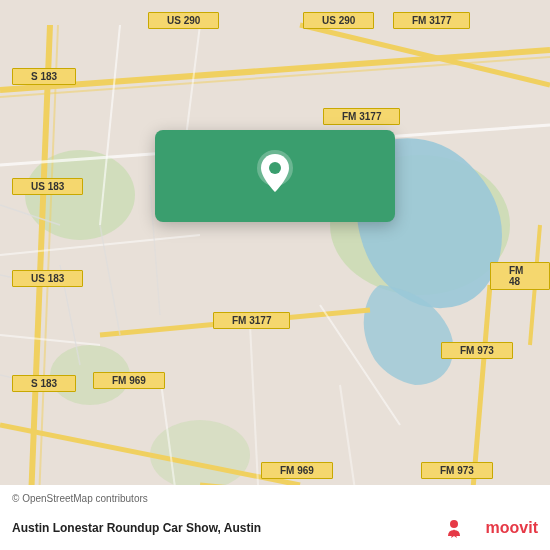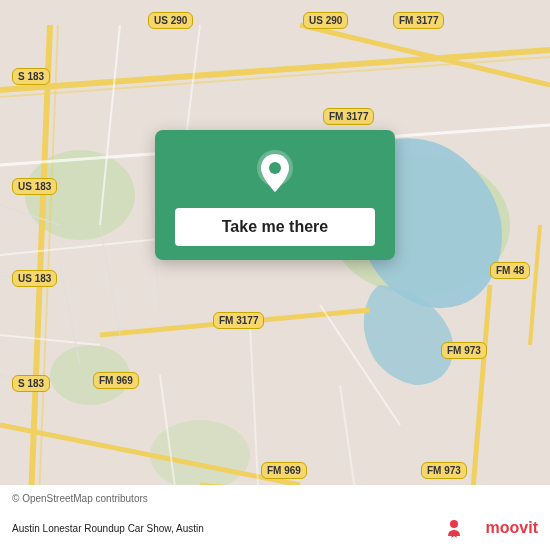--- a/index.html
+++ b/index.html
@@ -77,23 +77,23 @@
       margin-bottom: 12px;
     }
 
     #location-row {
       display: flex;
       align-items: center;
       justify-content: space-between;
     }
 
     #location-label {
-      font-size: 10px;
+      font-size: 12px;
       color: #222;
-      font-weight: 400;
+      font-weight: 700;
     }
 
     #moovit-logo {
       display: flex;
       align-items: center;
       gap: 20px;
     }
 
     #moovit-icon {
       width: 24px;
@@ -104,22 +104,22 @@
       font-size: 16px;
       font-weight: 700;
       color: #e63946;
     }
 
     
     .road-label {
       position: absolute;
       background: #f5d76e;
       border: 1px solid #c8a800;
-      border-radius: 6px;
-      padding: 2px 5px;
+      border-radius: 1px;
+      padding: 2px 18px;
       font-size: 10px;
       font-weight: bold;
       color: #333;
     }
   </style>
 </head>
 <body>
 
 <div id="map-container">
 
@@ -187,21 +187,20 @@
   <div class="road-label" style="top:262px;left:490px;">FM 48</div>
 
   <div id="popup-card">
 
     <svg id="pin-icon" viewBox="0 0 48 48" xmlns="http://www.w3.org/2000/svg">
       <circle cx="24" cy="20" r="18" fill="rgba(255,255,255,0.25)"></circle>
       <path d="M24 6 C16 6 10 12 10 20 C10 30 24 44 24 44 C24 44 38 30 38 20 C38 12 32 6 24 6 Z" fill="white"></path>
       <circle cx="24" cy="20" r="6" fill="#3a9e6e"></circle>
     </svg>
 
-    <button id="take-me-there-btn">Take me there</button>
   </div>
 
   <div id="bottom-bar">
     <div id="attribution">© OpenStreetMap contributors</div>
     <div id="location-row">
       <span id="location-label">Austin Lonestar Roundup Car Show, Austin</span>
       <div id="moovit-logo">
 
         <svg id="moovit-icon" viewBox="0 0 24 24" xmlns="http://www.w3.org/2000/svg">
           <circle cx="12" cy="8" r="4" fill="#e63946"></circle>

